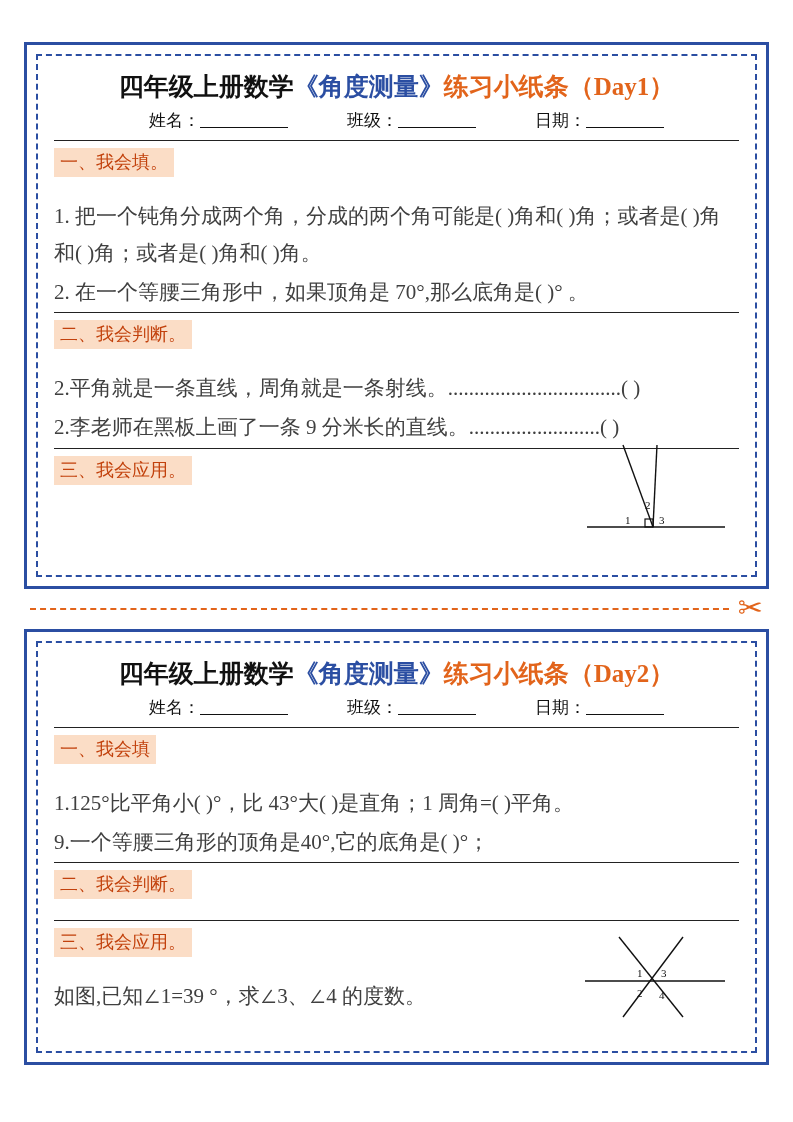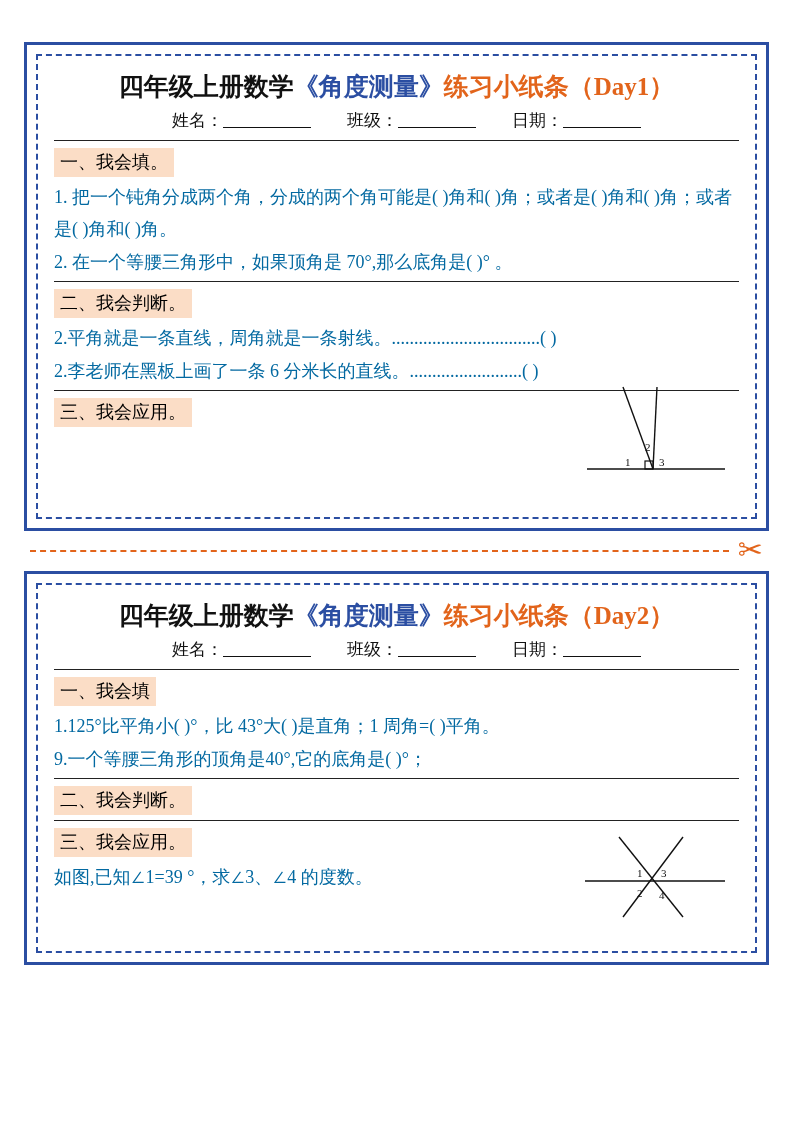--- a/index.html
+++ b/index.html
@@ -47,48 +47,48 @@
     margin-bottom: 6px;
     font-family: "Liberation Serif", serif;
   }
   .title .t-black { color: #111111; }
   .title .t-blue  { color: #2b4ea2; }
   .title .t-orange{ color: #e2641b; }
 
   .meta {
     display: flex;
     justify-content: center;
-    gap: 36px;
+    gap: 59px;
     font-size: 17px;
     color: #111;
     margin: 4px 0 8px 0;
     padding-left: 20px;
   }
   .meta .field { white-space: nowrap; }
   .meta .blank {
     display: inline-block;
     border-bottom: 1px solid #111;
     width: 88px;
     height: 15px;
     vertical-align: -2px;
   }
   .meta .blank.short { width: 78px; }
 
   .section-head {
     display: inline-block;
     background: #fbddc6;
     font-size: 18px;
-    color: #000000;
+    color: #c2410c;
     padding: 2px 6px 3px 6px;
-    margin: 7px 0 3px 0;
+    margin: 7px 0 19px 0;
     font-weight: normal;
   }
   .qline {
-    font-size: 18px;
-    color: #0369a1;
+    font-size: 21px;
+    color: #404040;
     line-height: 1.75;
     margin: 2px 0;
   }
   .hr-underline {
     border: none;
     border-top: 1px solid #222;
     margin: 2px 0 0 0;
   }
 
   
@@ -141,21 +141,21 @@
       <div>
         <div class="section-head">一、我会填。</div>
         <div class="qline">1. 把一个钝角分成两个角，分成的两个角可能是(    )角和(    )角；或者是(    )角和(    )角；或者是(    )角和(    )角。</div>
         <div class="qline">2. 在一个等腰三角形中，如果顶角是 70°,那么底角是(      )° 。</div>
       </div>
       <hr class="hr-underline">
 
       <div>
         <div class="section-head">二、我会判断。</div>
         <div class="qline">2.平角就是一条直线，周角就是一条射线。.................................(    )</div>
-        <div class="qline">2.李老师在黑板上画了一条 6 分米长的直线。.........................(    )</div>
+        <div class="qline">2.李老师在黑板上画了一条 9 分米长的直线。.........................(    )</div>
       </div>
       <hr class="hr-underline">
 
       <div style="position:relative; min-height:108px;">
         <div class="section-head">三、我会应用。</div>
 
         <div class="fig-wrap" style="top:-6px; right:10px;">
           <svg width="150" height="96" viewBox="0 0 150 96">
             <line x1="8" y1="84" x2="146" y2="84" stroke="#111" stroke-width="1.4"></line>
             <line x1="74" y1="84" x2="44" y2="2" stroke="#111" stroke-width="1.4"></line>

